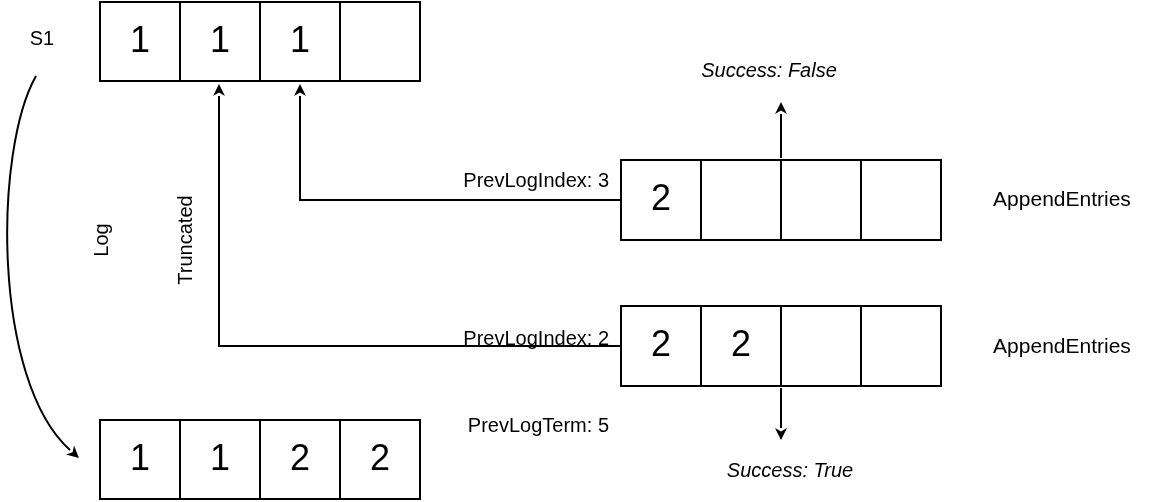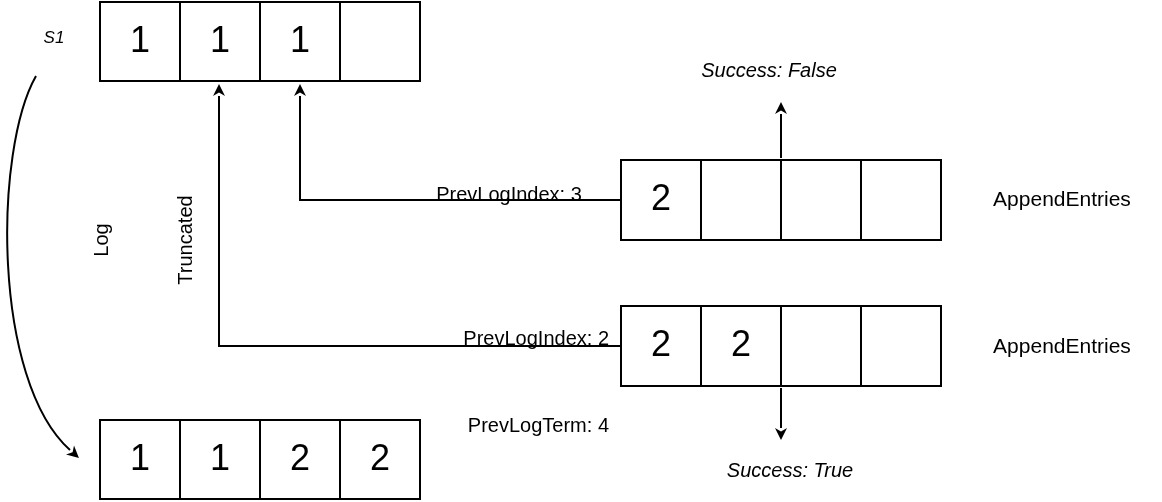--- a/index.html
+++ b/index.html
@@ -17,22 +17,22 @@
     box-sizing:border-box; padding-bottom:4px;
   }
   .cell:first-child { border-left:none; }
 
   .log-top    { left:99px;  top:1px;   width:322px; height:81px; }
   .log-bottom { left:99px;  top:419px; width:322px; height:81px; }
   .ae1        { left:620px; top:159px; width:322px; height:82px; }
   .ae2        { left:620px; top:305px; width:322px; height:82px; }
 
   .lbl { position:absolute; font-size:20px; line-height:29px; text-align:center; white-space:pre; }
-  .s1-lbl        { left:28px;  top:26px;  width:52px;  font-size:17px; line-height:24px;font-style:italic; }
-  .prev1         { left:409px; top:122px; width:200px; }
+  .s1-lbl        { left:16px;  top:26px;  width:52px;  font-size:20px; line-height:24px; }
+  .prev1         { left:409px; top:108px; width:200px;text-align:right; }
   .prev2         { left:409px; top:266px; width:200px;text-align:right; }
   .success-false { left:669px; top:56px;  width:200px;font-style:italic; }
   .success-true  { left:690px; top:456px; width:200px;font-style:italic; }
   .ae-lbl-1      { left:977px; top:187px; width:170px; font-size:21px; line-height:24px; }
   .ae-lbl-2      { left:977px; top:334px; width:170px; font-size:21px; line-height:24px; }
   .log-truncated {
     left:-10px; top:211px; width:140px; height:58px;
     transform:rotate(-90deg); line-height:28px;
   }
 
@@ -71,21 +71,21 @@
     <div class="cell">2</div>
     <div class="cell"></div>
     <div class="cell"></div>
     <div class="cell"></div>
   </div>
   <div class="lbl ae-lbl-1">AppendEntries</div>
   <div class="lbl success-false">Success: False</div>
 
   <div class="lbl prev2">
     <div>PrevLogIndex: 2</div>
-    <div>PrevLogTerm: 4</div>
+    <div>PrevLogTerm: 5</div>
   </div>
   <div class="log ae2">
     <div class="cell">2</div>
     <div class="cell">2</div>
     <div class="cell"></div>
     <div class="cell"></div>
   </div>
   <div class="lbl ae-lbl-2">AppendEntries</div>
   <div class="lbl success-true">Success: True</div>
 

